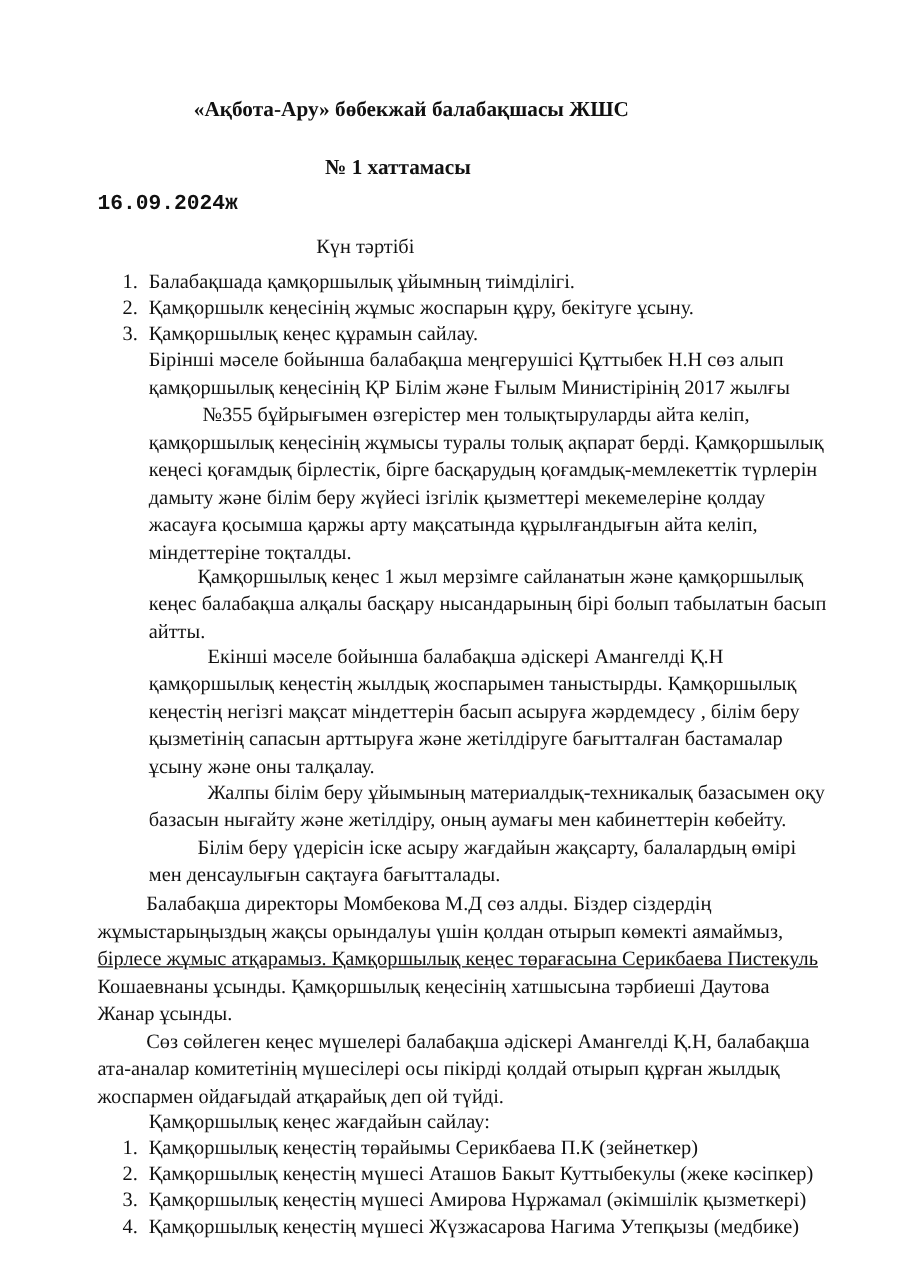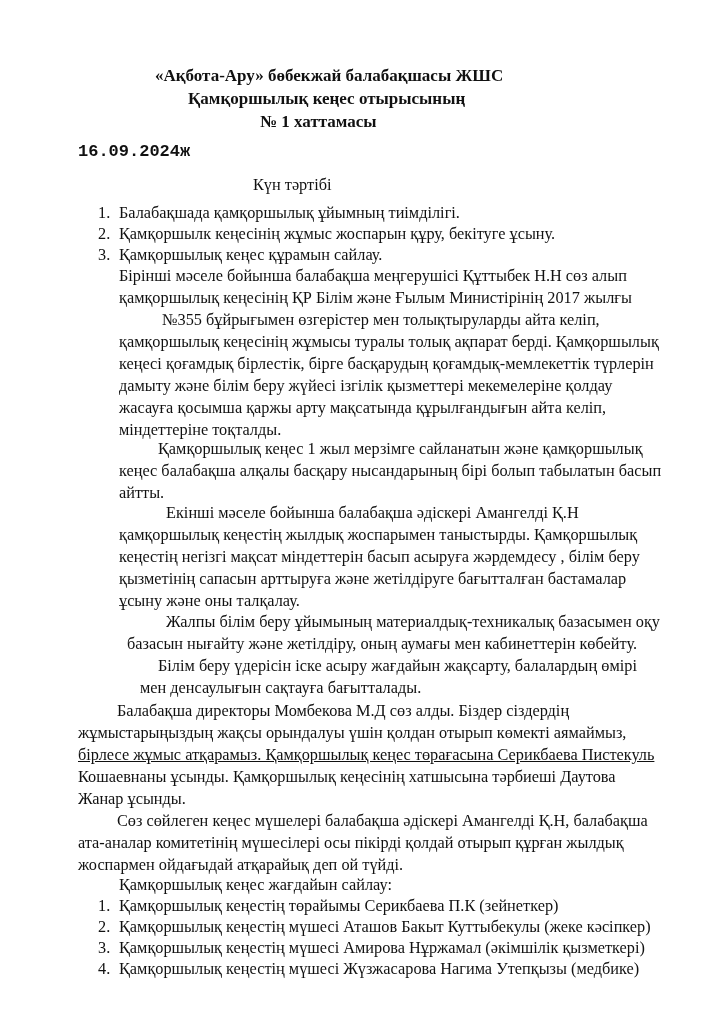--- a/index.html
+++ b/index.html
@@ -11,21 +11,21 @@
       width: 724px;
       height: 1024px;
       position: relative;
       overflow: hidden;
       font-family: "Liberation Serif", "DejaVu Serif", serif;
       color: #111111;
       font-size: 16.3px;
     }
     .page {
       position: absolute;
-      left: 0; top: 0;
+      left: 0; top: 12px;
       width: 724px; height: 880px;
     }
     .hdr {
       position: absolute;
       font-weight: bold;
       font-size: 17px;
       white-space: nowrap;
       line-height: 20px;
     }
     .line {
@@ -38,21 +38,20 @@
       white-space: nowrap;
       line-height: 20px;
     }
   </style>
 </head>
 <body>
 
 <div class="page">
 
   <div class="hdr" style="left:155px; top:66px;">«Ақбота-Ару» бөбекжай балабақшасы ЖШС</div>
-  <div class="hdr" style="left:188px; top:89px;">Қамқоршылық кеңес отырысының</div>
   <div class="hdr" style="left:260px; top:112px;">№ 1 хаттамасы</div>
   <div class="hdr" style="left:78px; top:142px;font-family:Liberation Mono, monospace;">16.09.2024ж</div>
 
   <div class="line" style="left:253px; top:175px;">Күн тәртібі</div>
 
   <div>
     <div class="num" style="left:98px; top:203px;">1.</div>
     <div class="line" style="left:119px; top:203px;">Балабақшада қамқоршылық ұйымның тиімділігі.</div>
     <div class="num" style="left:98px; top:224px;">2.</div>
     <div class="line" style="left:119px; top:224px;">Қамқоршылк кеңесінің жұмыс жоспарын құру, бекітуге ұсыну.</div>
@@ -74,23 +73,23 @@
     <div class="line" style="left:119px; top:461px;">кеңес балабақша алқалы басқару нысандарының бірі болып табылатын басып</div>
     <div class="line" style="left:119px; top:483px;">айтты.</div>
 
     <div class="line" style="left:166px; top:503px;">Екінші мәселе бойынша балабақша әдіскері Амангелді Қ.Н</div>
     <div class="line" style="left:119px; top:525px;">қамқоршылық кеңестің жылдық жоспарымен таныстырды. Қамқоршылық</div>
     <div class="line" style="left:119px; top:547px;">кеңестің негізгі мақсат міндеттерін басып асыруға жәрдемдесу , білім беру</div>
     <div class="line" style="left:119px; top:569px;">қызметінің сапасын арттыруға және жетілдіруге бағытталған бастамалар</div>
     <div class="line" style="left:119px; top:591px;">ұсыну және оны талқалау.</div>
 
     <div class="line" style="left:166px; top:612px;">Жалпы білім беру ұйымының материалдық-техникалық базасымен оқу</div>
-    <div class="line" style="left:119px; top:634px;margin-left:8px;">базасын нығайту және жетілдіру, оның аумағы мен кабинеттерін көбейту.</div>
+    <div class="line" style="left:119px; top:634px;">базасын нығайту және жетілдіру, оның аумағы мен кабинеттерін көбейту.</div>
     <div class="line" style="left:158px; top:656px;">Білім беру үдерісін іске асыру жағдайын жақсарту, балалардың өмірі</div>
-    <div class="line" style="left:119px; top:678px;margin-left:21px;">мен денсаулығын сақтауға бағытталады.</div>
+    <div class="line" style="left:119px; top:678px;">мен денсаулығын сақтауға бағытталады.</div>
 
     <div class="line" style="left:117px; top:701px;">Балабақша директоры Момбекова М.Д сөз алды. Біздер сіздердің</div>
     <div class="line" style="left:78px; top:723px;">жұмыстарыңыздың жақсы орындалуы үшін қолдан отырып көмекті аямаймыз,</div>
     <div class="line" style="left:78px; top:745px;text-decoration:underline;">бірлесе жұмыс атқарамыз. Қамқоршылық кеңес төрағасына Серикбаева Пистекуль</div>
     <div class="line" style="left:78px; top:767px;">Кошаевнаны ұсынды. Қамқоршылық кеңесінің хатшысына тәрбиеші Даутова</div>
     <div class="line" style="left:78px; top:789px;">Жанар ұсынды.</div>
 
     <div class="line" style="left:117px; top:811px;">Сөз сөйлеген кеңес мүшелері балабақша әдіскері Амангелді Қ.Н, балабақша</div>
     <div class="line" style="left:78px; top:833px;">ата-аналар комитетінің мүшесілері осы пікірді қолдай отырып құрған жылдық</div>
     <div class="line" style="left:78px; top:855px;">жоспармен ойдағыдай атқарайық деп ой түйді.</div>

